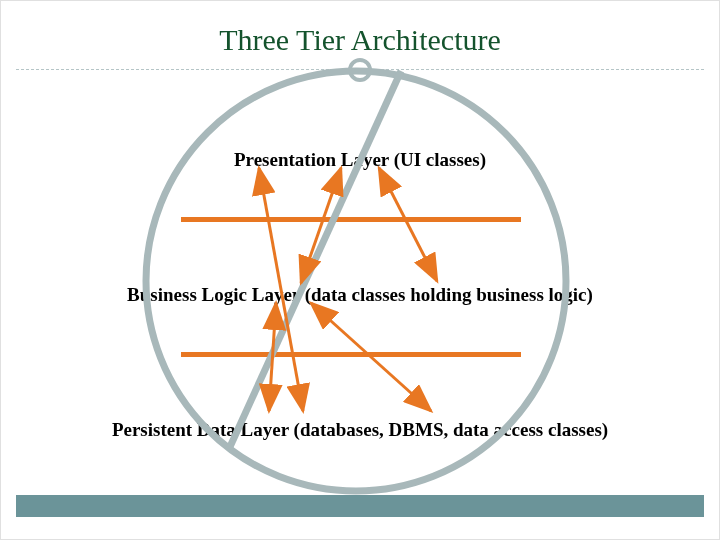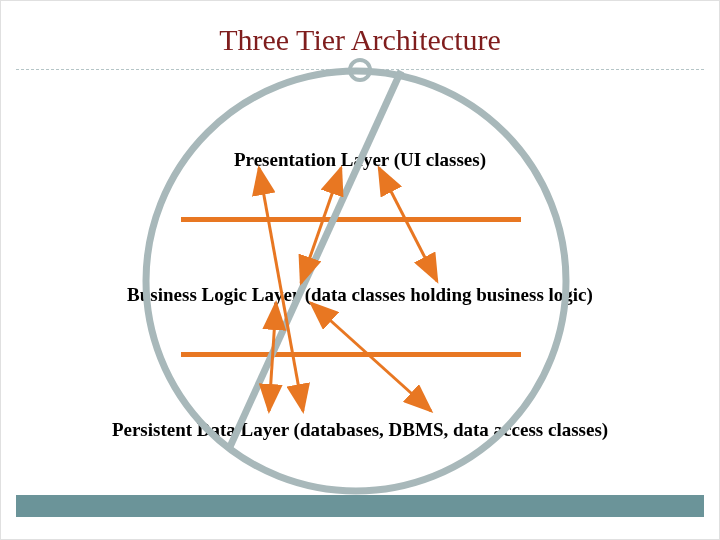--- a/index.html
+++ b/index.html
@@ -16,21 +16,21 @@
       overflow: hidden;
     }
     .slide {
       width: 100%;
       height: 100%;
       position: relative;
       border: 1px solid #e0e0e0;
     }
     .title {
       text-align: center;
-      color: #7f1d1d;
+      color: #14532d;
       font-size: 30px;
       font-weight: normal;
       padding-top: 22px;
       font-family: Georgia, serif;
     }
     .dotted-line {
       position: absolute;
       top: 68px;
       left: 15px;
       right: 15px;

